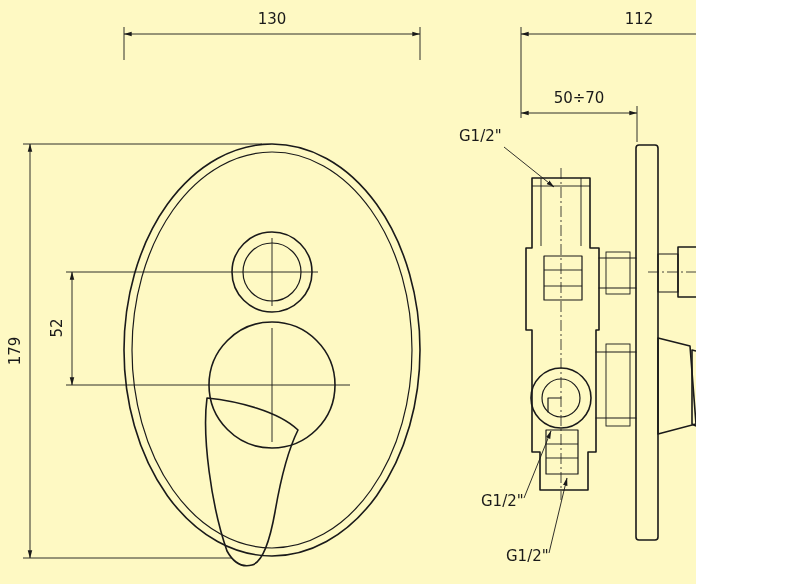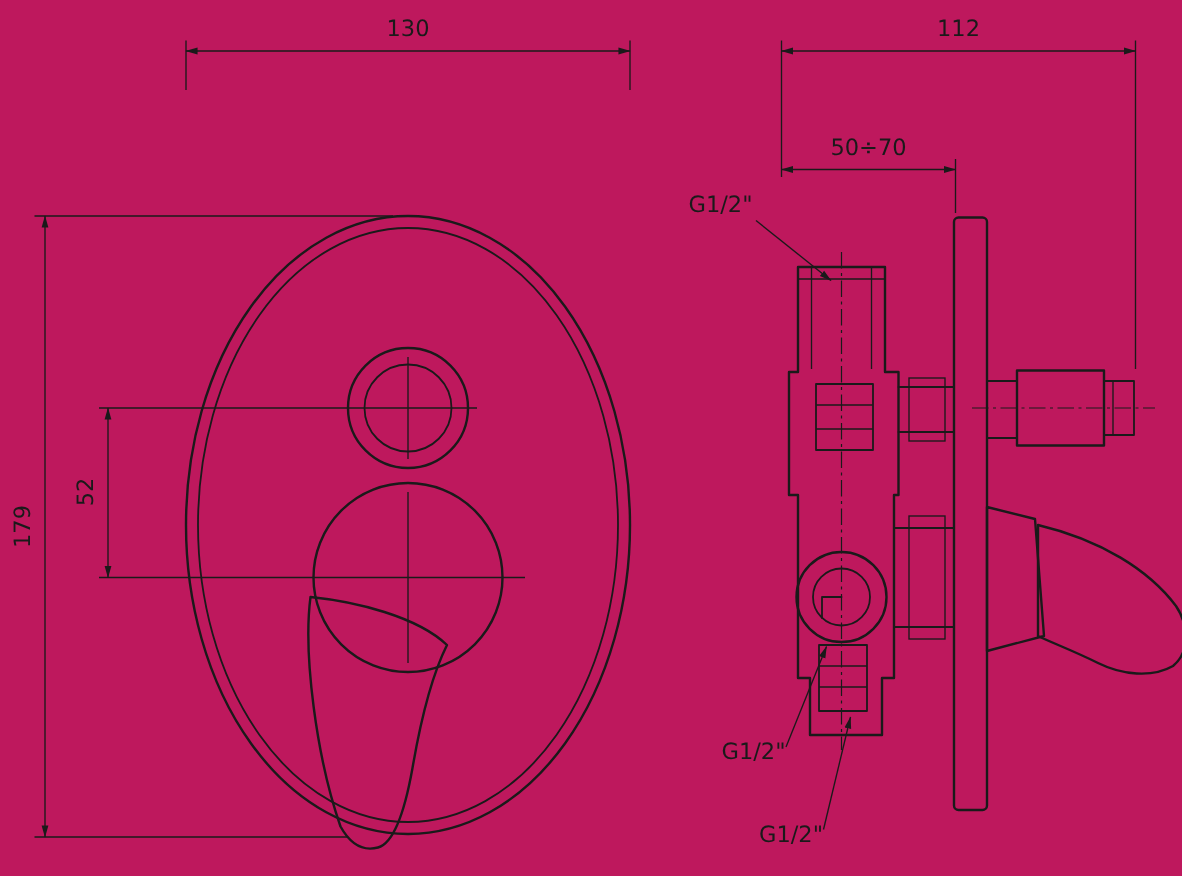--- a/index.html
+++ b/index.html
@@ -1,16 +1,16 @@
 <!DOCTYPE html>
 <html><head>
 <meta charset="utf-8">
 <style>
   html,body{margin:0;padding:0;background:#ffffff;}
-  .canvas{position:relative;width:788px;height:584px;background:#be185d;overflow:hidden;}
+  .canvas{position:relative;width:696px;height:584px;background:#fef9c3;overflow:hidden;}
   svg{display:block;}
   .ln{stroke:#1a1a1a;fill:none;stroke-width:1.6;stroke-linecap:round;stroke-linejoin:round;}
   .md{stroke:#1a1a1a;fill:none;stroke-width:1.2;stroke-linecap:round;stroke-linejoin:round;}
   .thin{stroke:#1a1a1a;fill:none;stroke-width:0.9;}
   .dim{stroke:#1a1a1a;fill:none;stroke-width:0.9;}
   .cl{stroke:#1a1a1a;fill:none;stroke-width:0.8;stroke-dasharray:11 3 2 3;}
   text{font-family:"DejaVu Sans","Liberation Sans",sans-serif;font-size:15px;fill:#1a1a1a;}
 </style>
 </head>
 <body>

